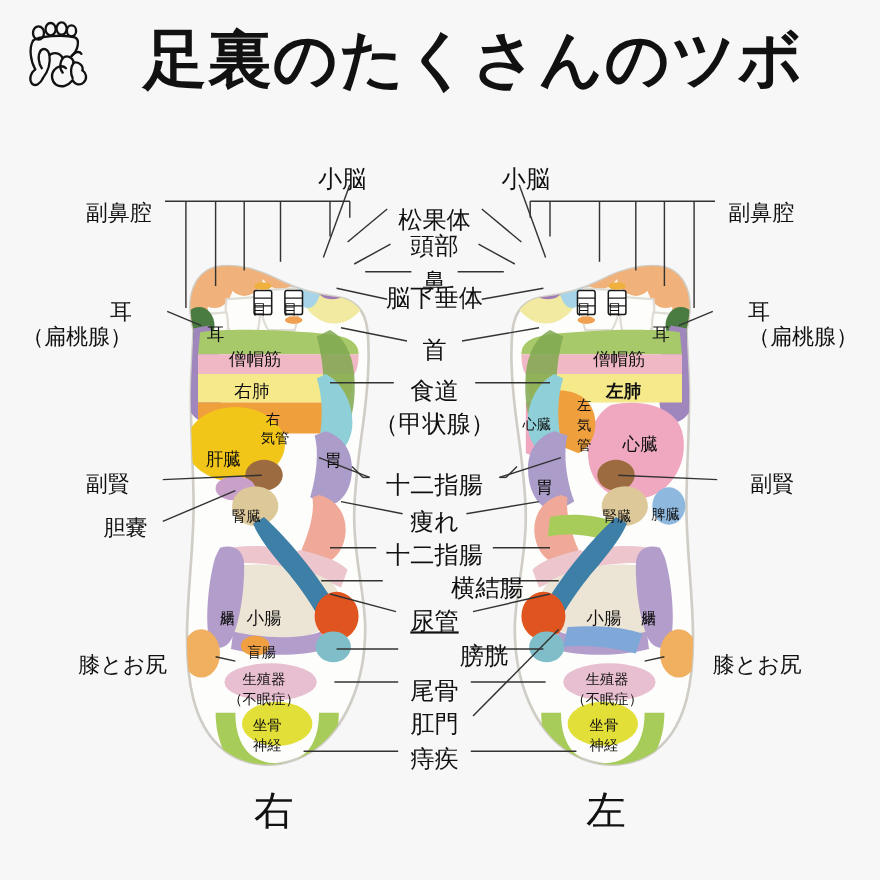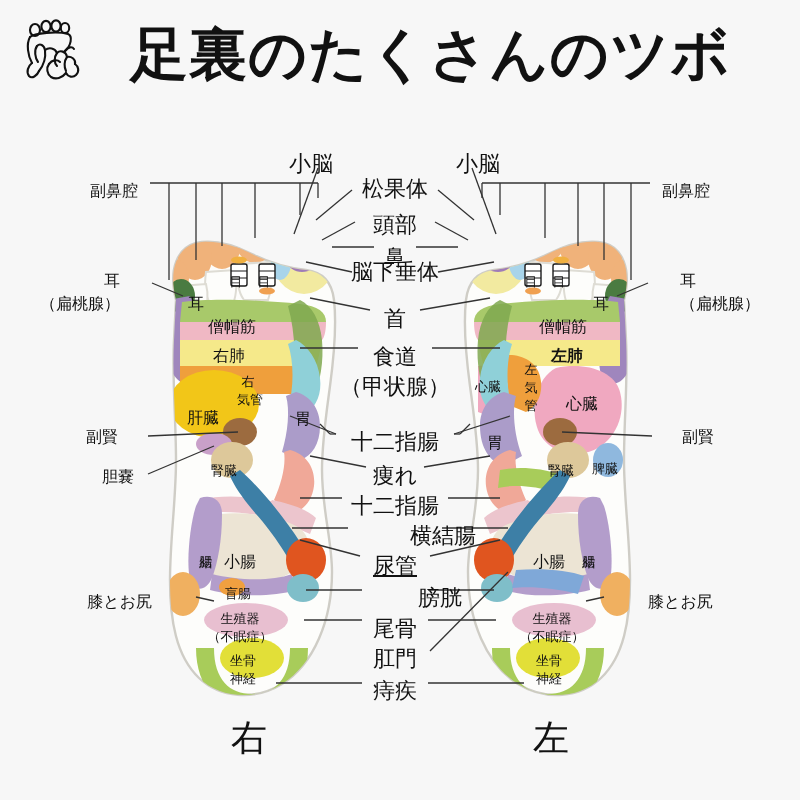--- a/index.html
+++ b/index.html
@@ -20,21 +20,21 @@
     color:#111;white-space:nowrap;
   }
 
   
   #diagram{position:absolute;left:0;top:0;width:800px;height:800px;}
 
   
   .lbl{position:absolute;white-space:nowrap;color:#111;line-height:1.12;}
   .lbl.ctr{text-align:center;transform:translateX(-50%);}
   .lbl.rgt{text-align:right;transform:translateX(-100%);}
-  .side{font-size:16px;}
+  .side{font-size:20px;}
   .mid{font-size:22px;}
   .inner{font-size:16px;}
   .inner-s{font-size:13px;}
   .foot-side{font-size:36px;}
   .vert{writing-mode:vertical-rl;text-orientation:upright;}
 </style>
 </head>
 <body>
 
 <div id="root">
@@ -369,21 +369,21 @@
       <div class="lbl side rgt" style="left: 118px; top: 428px;">副賢</div>
       <div class="lbl side rgt" style="left: 118px; top: 468px; margin-left: 16px;">胆嚢</div>
       <div class="lbl side rgt" style="left: 152px; top: 593px;">膝とお尻</div>
       <div class="lbl side " style="left: 662px; top: 182px;">副鼻腔</div>
       <div class="lbl side " style="left: 680px; top: 272px;">耳</div>
       <div class="lbl side " style="left: 680px; top: 295px;">（扁桃腺）</div>
       <div class="lbl side " style="left: 682px; top: 428px;">副賢</div>
       <div class="lbl side " style="left: 648px; top: 593px;">膝とお尻</div>
       <div class="lbl mid ctr" style="left: 311px; top: 152px;">小脳</div>
       <div class="lbl mid ctr" style="left: 478px; top: 152px;">小脳</div>
-      <div class="lbl mid ctr" style="left: 395px; top: 177px;">松果体</div>
+      <div class="lbl mid ctr" style="left: 395px; top: 189px;">松果体</div>
       <div class="lbl mid ctr" style="left: 395px; top: 213px;">頭部</div>
       <div class="lbl mid ctr" style="left: 395px; top: 246px;">鼻</div>
       <div class="lbl mid ctr" style="left: 395px; top: 260px;">脳下垂体</div>
       <div class="lbl mid ctr" style="left: 395px; top: 307px;">首</div>
       <div class="lbl mid ctr" style="left: 395px; top: 345px;">食道</div>
       <div class="lbl mid ctr" style="left: 395px; top: 375px;">（甲状腺）</div>
       <div class="lbl mid ctr" style="left: 395px; top: 430px;">十二指腸</div>
       <div class="lbl mid ctr" style="left: 395px; top: 464px;">痩れ</div>
       <div class="lbl mid ctr" style="left: 395px; top: 494px;">十二指腸</div>
       <div class="lbl mid ctr" style="left: 395px; top: 524px; margin-left: 48px;">横結腸</div>

